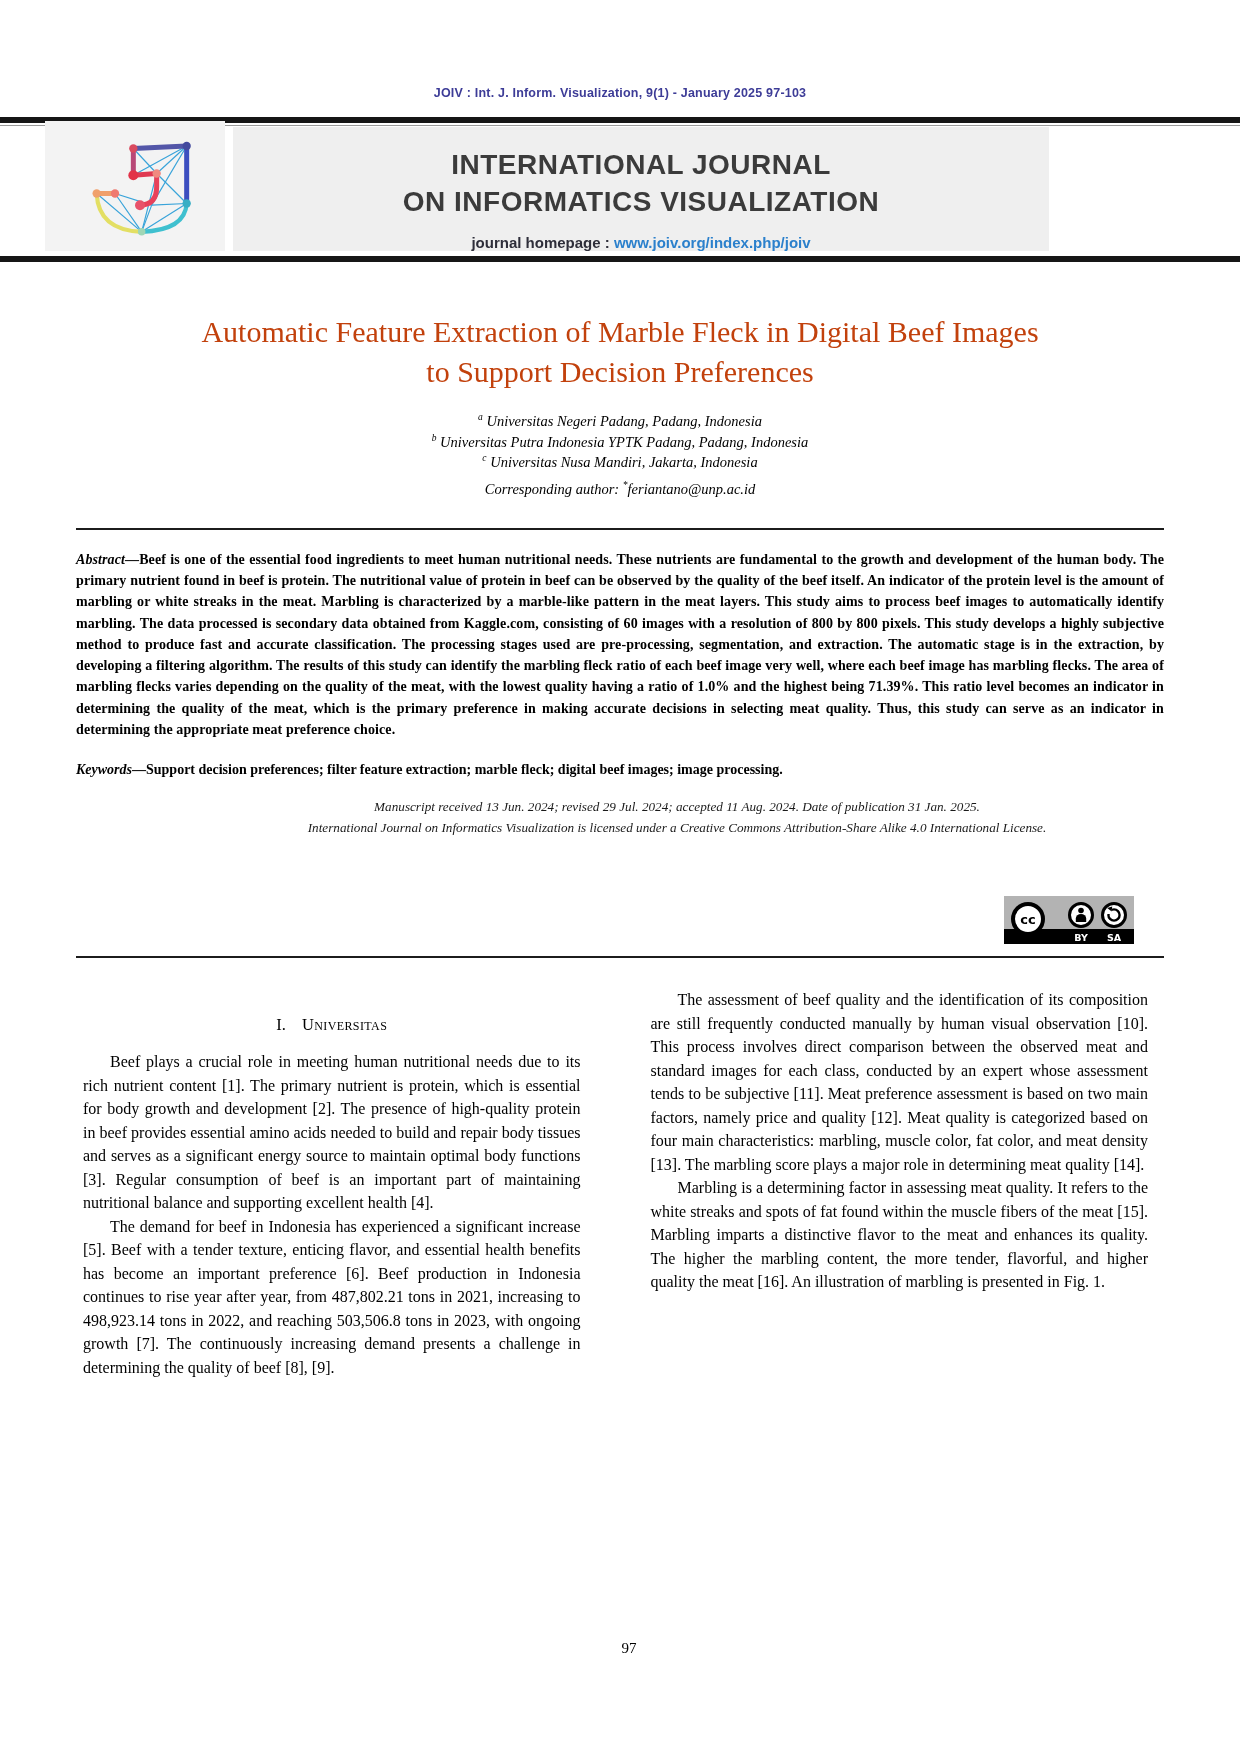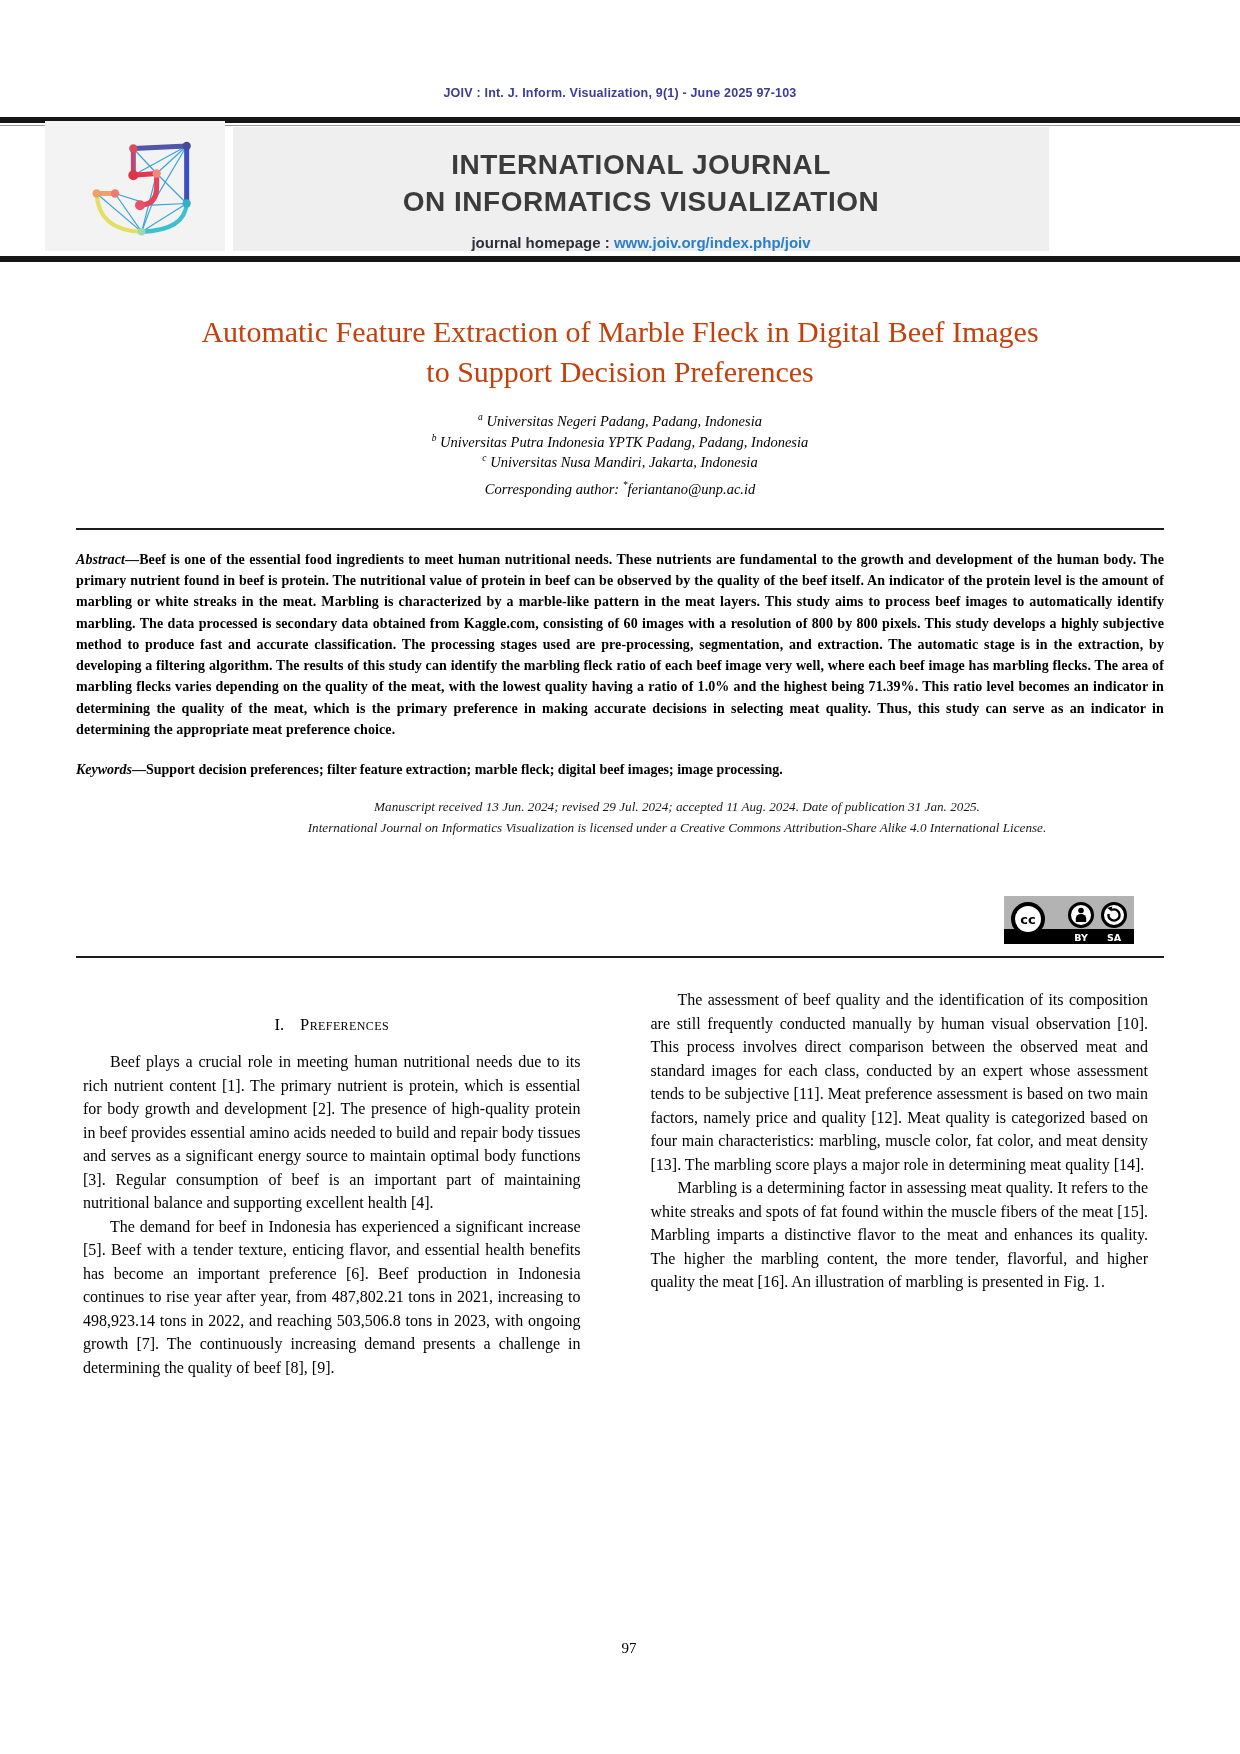--- a/index.html
+++ b/index.html
@@ -110,21 +110,21 @@
   .page-num {
     position:absolute; top:1640px; left:9px; width:100%;
     text-align:center; font-size:15px;
   }
 </style>
 </head>
 <body>
 
 <div class="page">
 
-  <div class="journal-ref">JOIV : Int. J. Inform. Visualization, 9(1) - June 2025 97-103</div>
+  <div class="journal-ref">JOIV : Int. J. Inform. Visualization, 9(1) - January 2025 97-103</div>
 
   <div class="rule-double">
     <div class="bar"></div>
       <div class="shadow"></div>
   </div>
 
   <div class="banner">
     <div class="banner-logo">
       <svg width="150" height="130" viewBox="0 0 180 150">
         <g stroke="#2e9fd8" stroke-width="1.4" opacity=".95">
@@ -237,21 +237,21 @@
       <text x="77" y="45" text-anchor="middle" font-family="DejaVu Sans, sans-serif" font-size="9.5" font-weight="bold" fill="#ffffff">BY</text>
       <text x="110" y="45" text-anchor="middle" font-family="DejaVu Sans, sans-serif" font-size="9.5" font-weight="bold" fill="#ffffff">SA</text>
     </svg>
   </div>
 
   <div class="rule-thin section-rule"></div>
 
   <div class="columns">
     <div class="col">
       <div class="sec-heading">
-        <span class="num">I.</span><span class="cap">Preferences</span>
+        <span class="num">I.</span><span class="cap">Universitas</span>
       </div>
       <p>Beef plays a crucial role in meeting human nutritional needs due to its rich nutrient content [1]. The primary nutrient is protein, which is essential for body growth and development [2]. The presence of high-quality protein in beef provides essential amino acids needed to build and repair body tissues and serves as a significant energy source to maintain optimal body functions [3]. Regular consumption of beef is an important part of maintaining nutritional balance and supporting excellent health [4].</p>
       <p>The demand for beef in Indonesia has experienced a significant increase [5]. Beef with a tender texture, enticing flavor, and essential health benefits has become an important preference [6]. Beef production in Indonesia continues to rise year after year, from 487,802.21 tons in 2021, increasing to 498,923.14 tons in 2022, and reaching 503,506.8 tons in 2023, with ongoing growth [7]. The continuously increasing demand presents a challenge in determining the quality of beef [8], [9].</p>
     </div>
     <div class="col">
       <p>The assessment of beef quality and the identification of its composition are still frequently conducted manually by human visual observation [10]. This process involves direct comparison between the observed meat and standard images for each class, conducted by an expert whose assessment tends to be subjective [11]. Meat preference assessment is based on two main factors, namely price and quality [12]. Meat quality is categorized based on four main characteristics: marbling, muscle color, fat color, and meat density [13]. The marbling score plays a major role in determining meat quality [14].</p>
       <p>Marbling is a determining factor in assessing meat quality. It refers to the white streaks and spots of fat found within the muscle fibers of the meat [15]. Marbling imparts a distinctive flavor to the meat and enhances its quality. The higher the marbling content, the more tender, flavorful, and higher quality the meat [16]. An illustration of marbling is presented in Fig. 1.</p>
     </div>
   </div>
 

